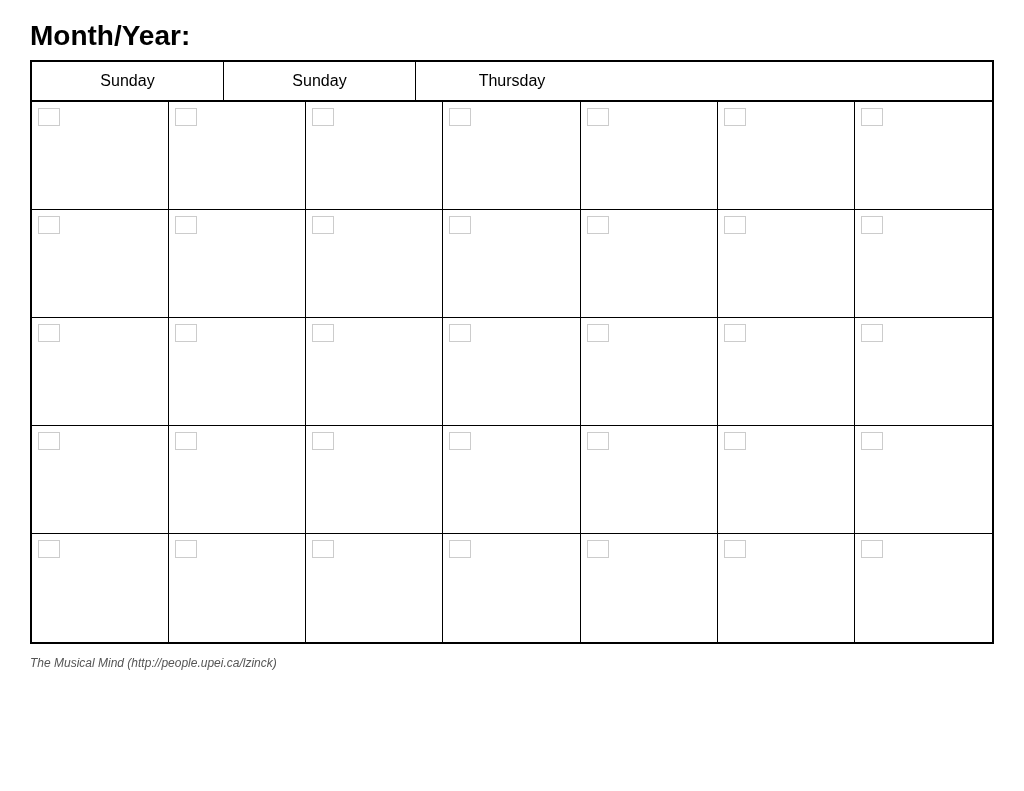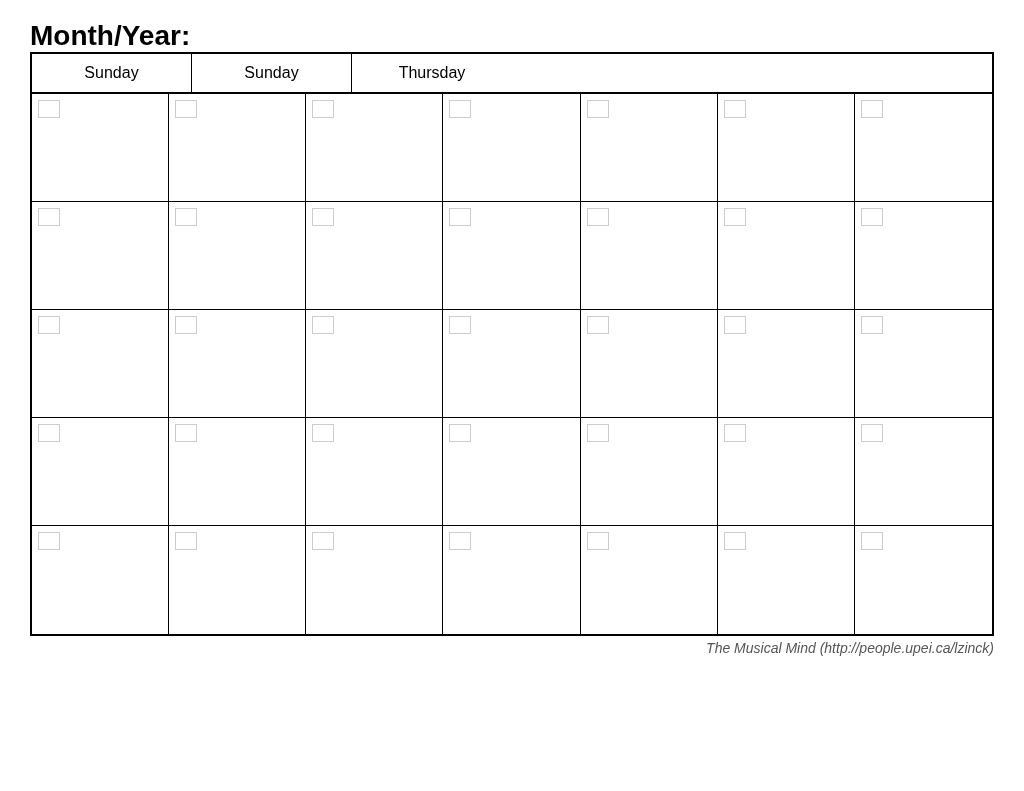--- a/index.html
+++ b/index.html
@@ -13,32 +13,32 @@
       font-family: Arial, sans-serif;
       width: 1024px;
       height: 791px;
       overflow: hidden;
       padding: 20px 30px;
     }
 
     .page-title {
       font-size: 28px;
       font-weight: bold;
-      margin-bottom: 0;
+      margin-bottom: 8px;
       color: #000;
     }
 
     .calendar-wrapper {
       border: 2px solid #000;
       width: 100%;
     }
 
     .calendar-header {
       display: grid;
-      grid-template-columns: repeat(6, 1fr);
+      grid-template-columns: repeat(5, 1fr);
       border-bottom: 2px solid #000;
     }
 
     .header-cell {
       text-align: center;
       padding: 10px 4px;
       font-size: 16px;
       font-weight: normal;
       border-right: 1px solid #000;
       color: #000;
@@ -77,24 +77,23 @@
     .date-box {
       width: 22px;
       height: 18px;
       border: 1px solid #ccc;
       position: absolute;
       top: 6px;
       left: 6px;
     }
 
     .footer-text {
-      text-align: right;
-      font-size: 14px;
+      font-size: 12px;
       color: #555;
-      margin-top: 4px;
+      margin-top: 12px;
       font-style: italic;
     }
   </style>
 </head>
 <body>
 
 <div class="page-title">Month/Year:</div>
 
 <div class="calendar-wrapper">
   <div class="calendar-header">

